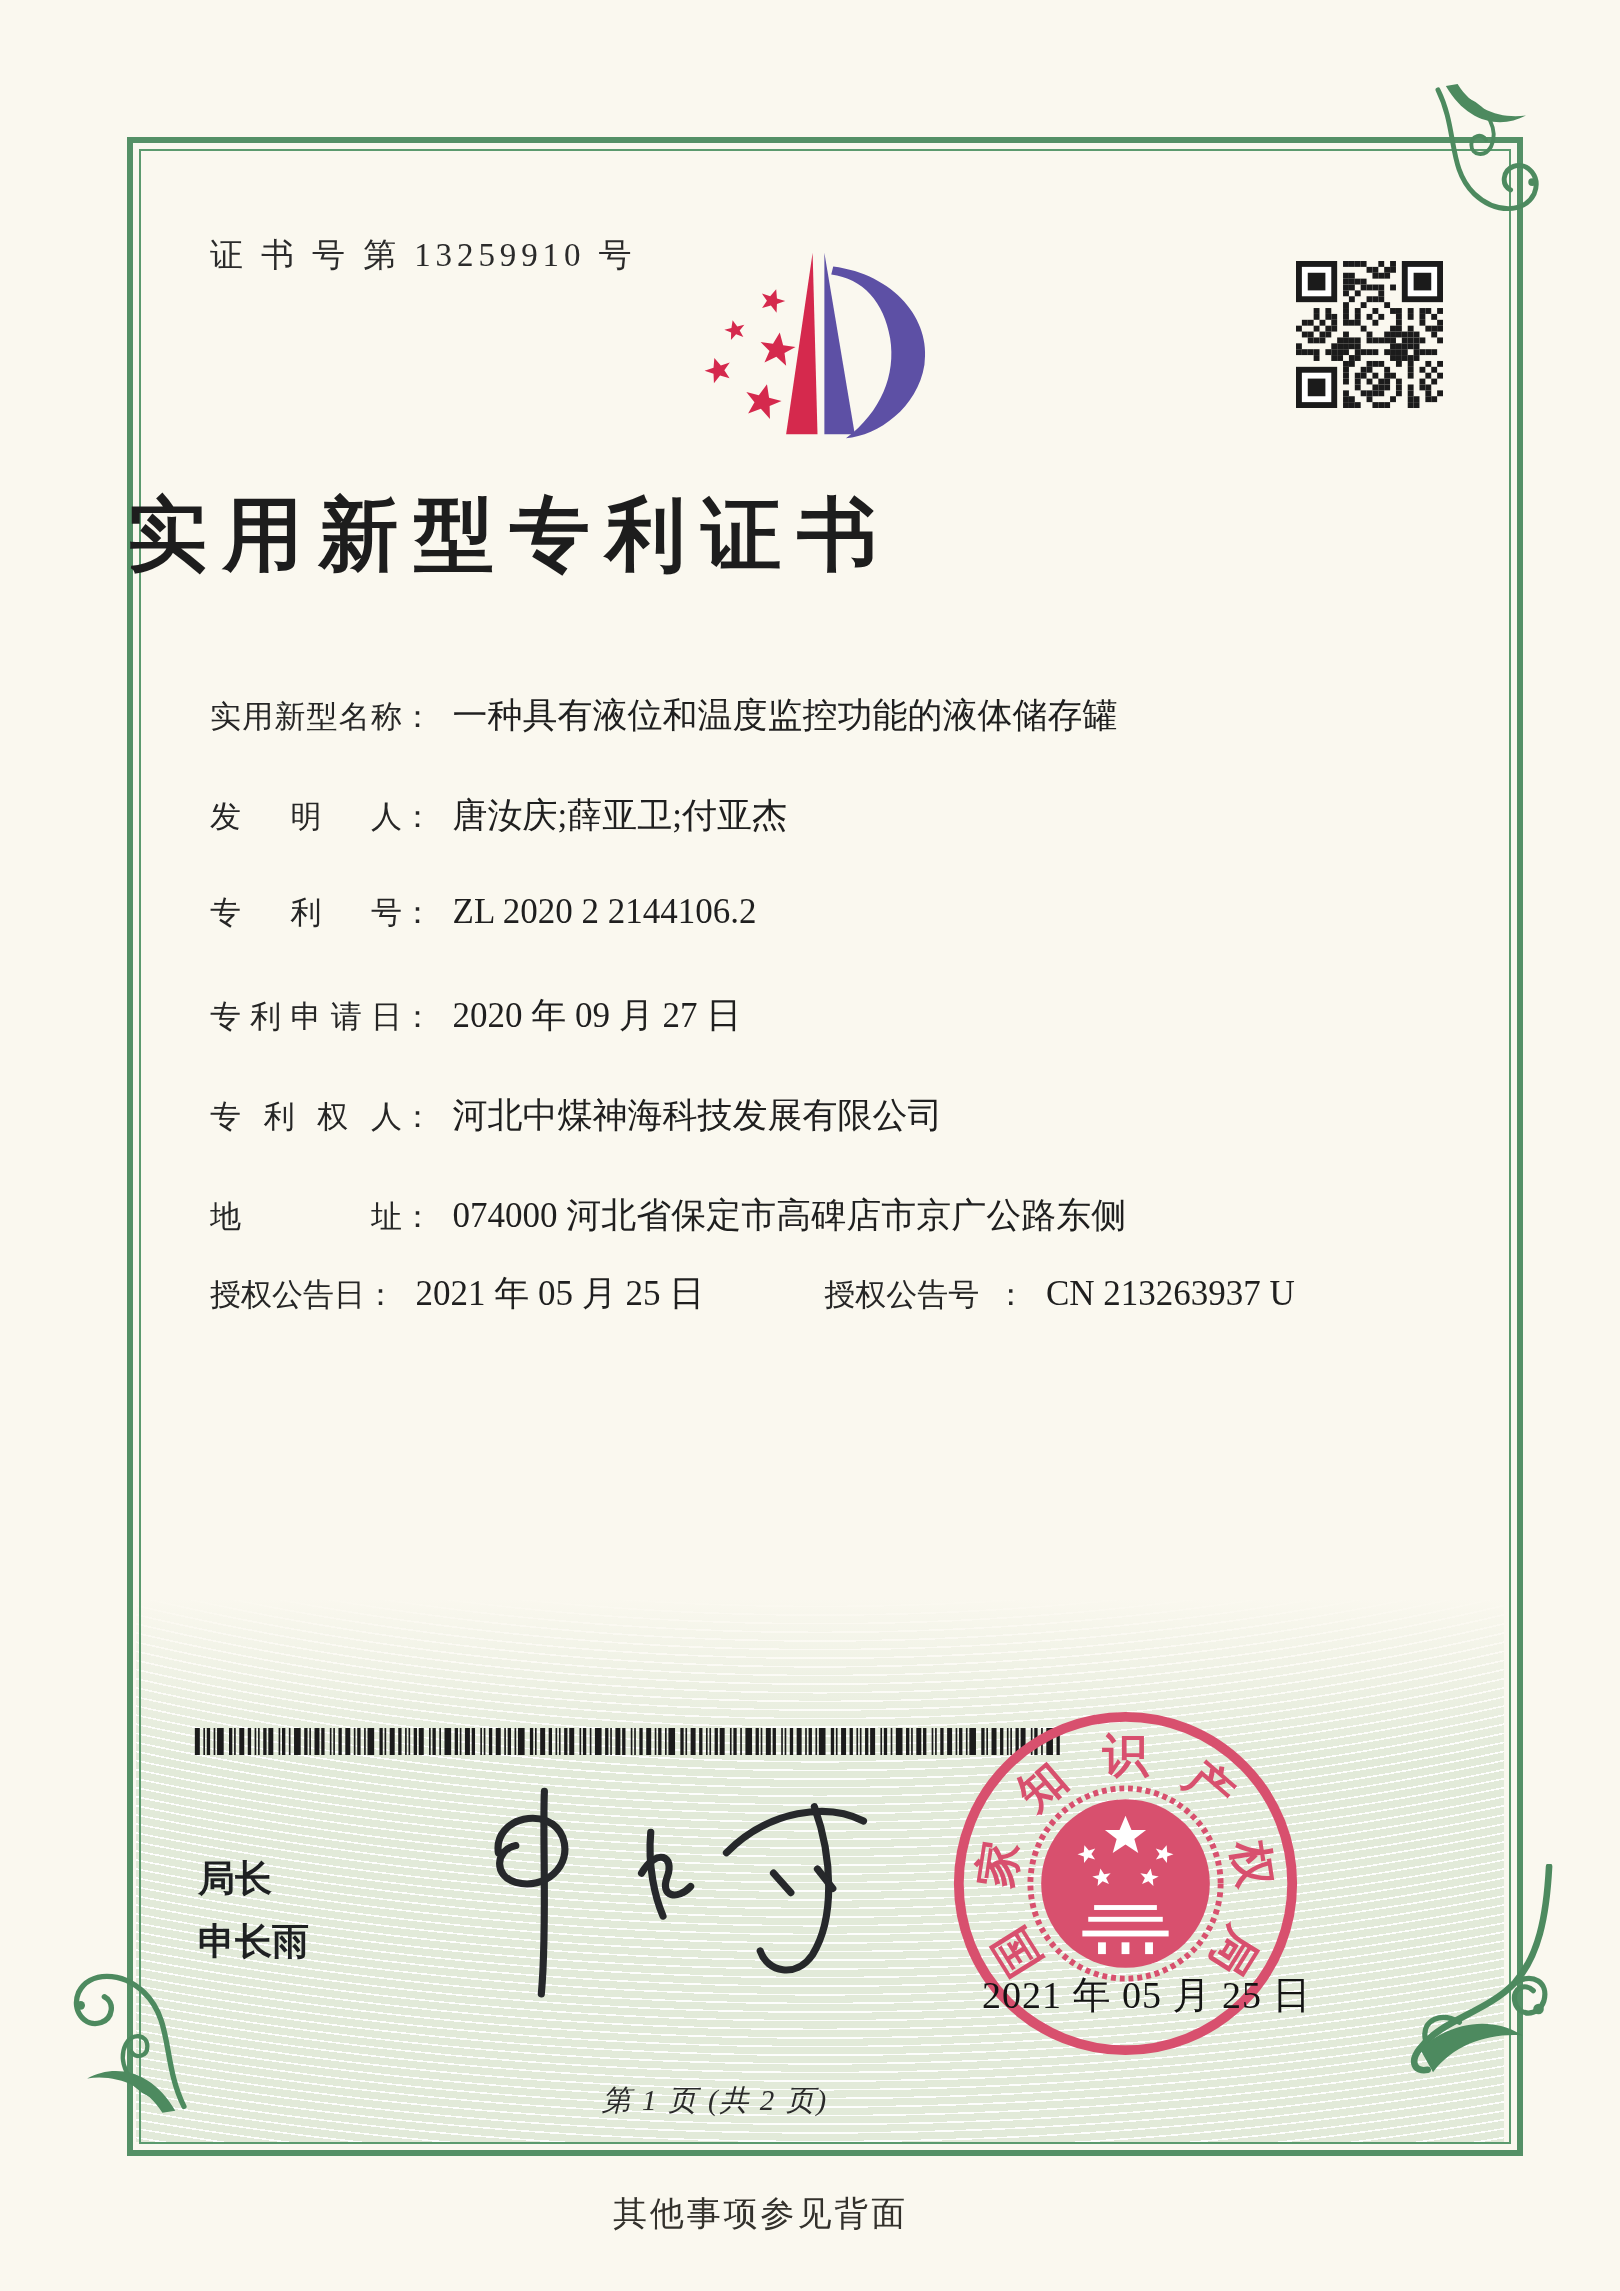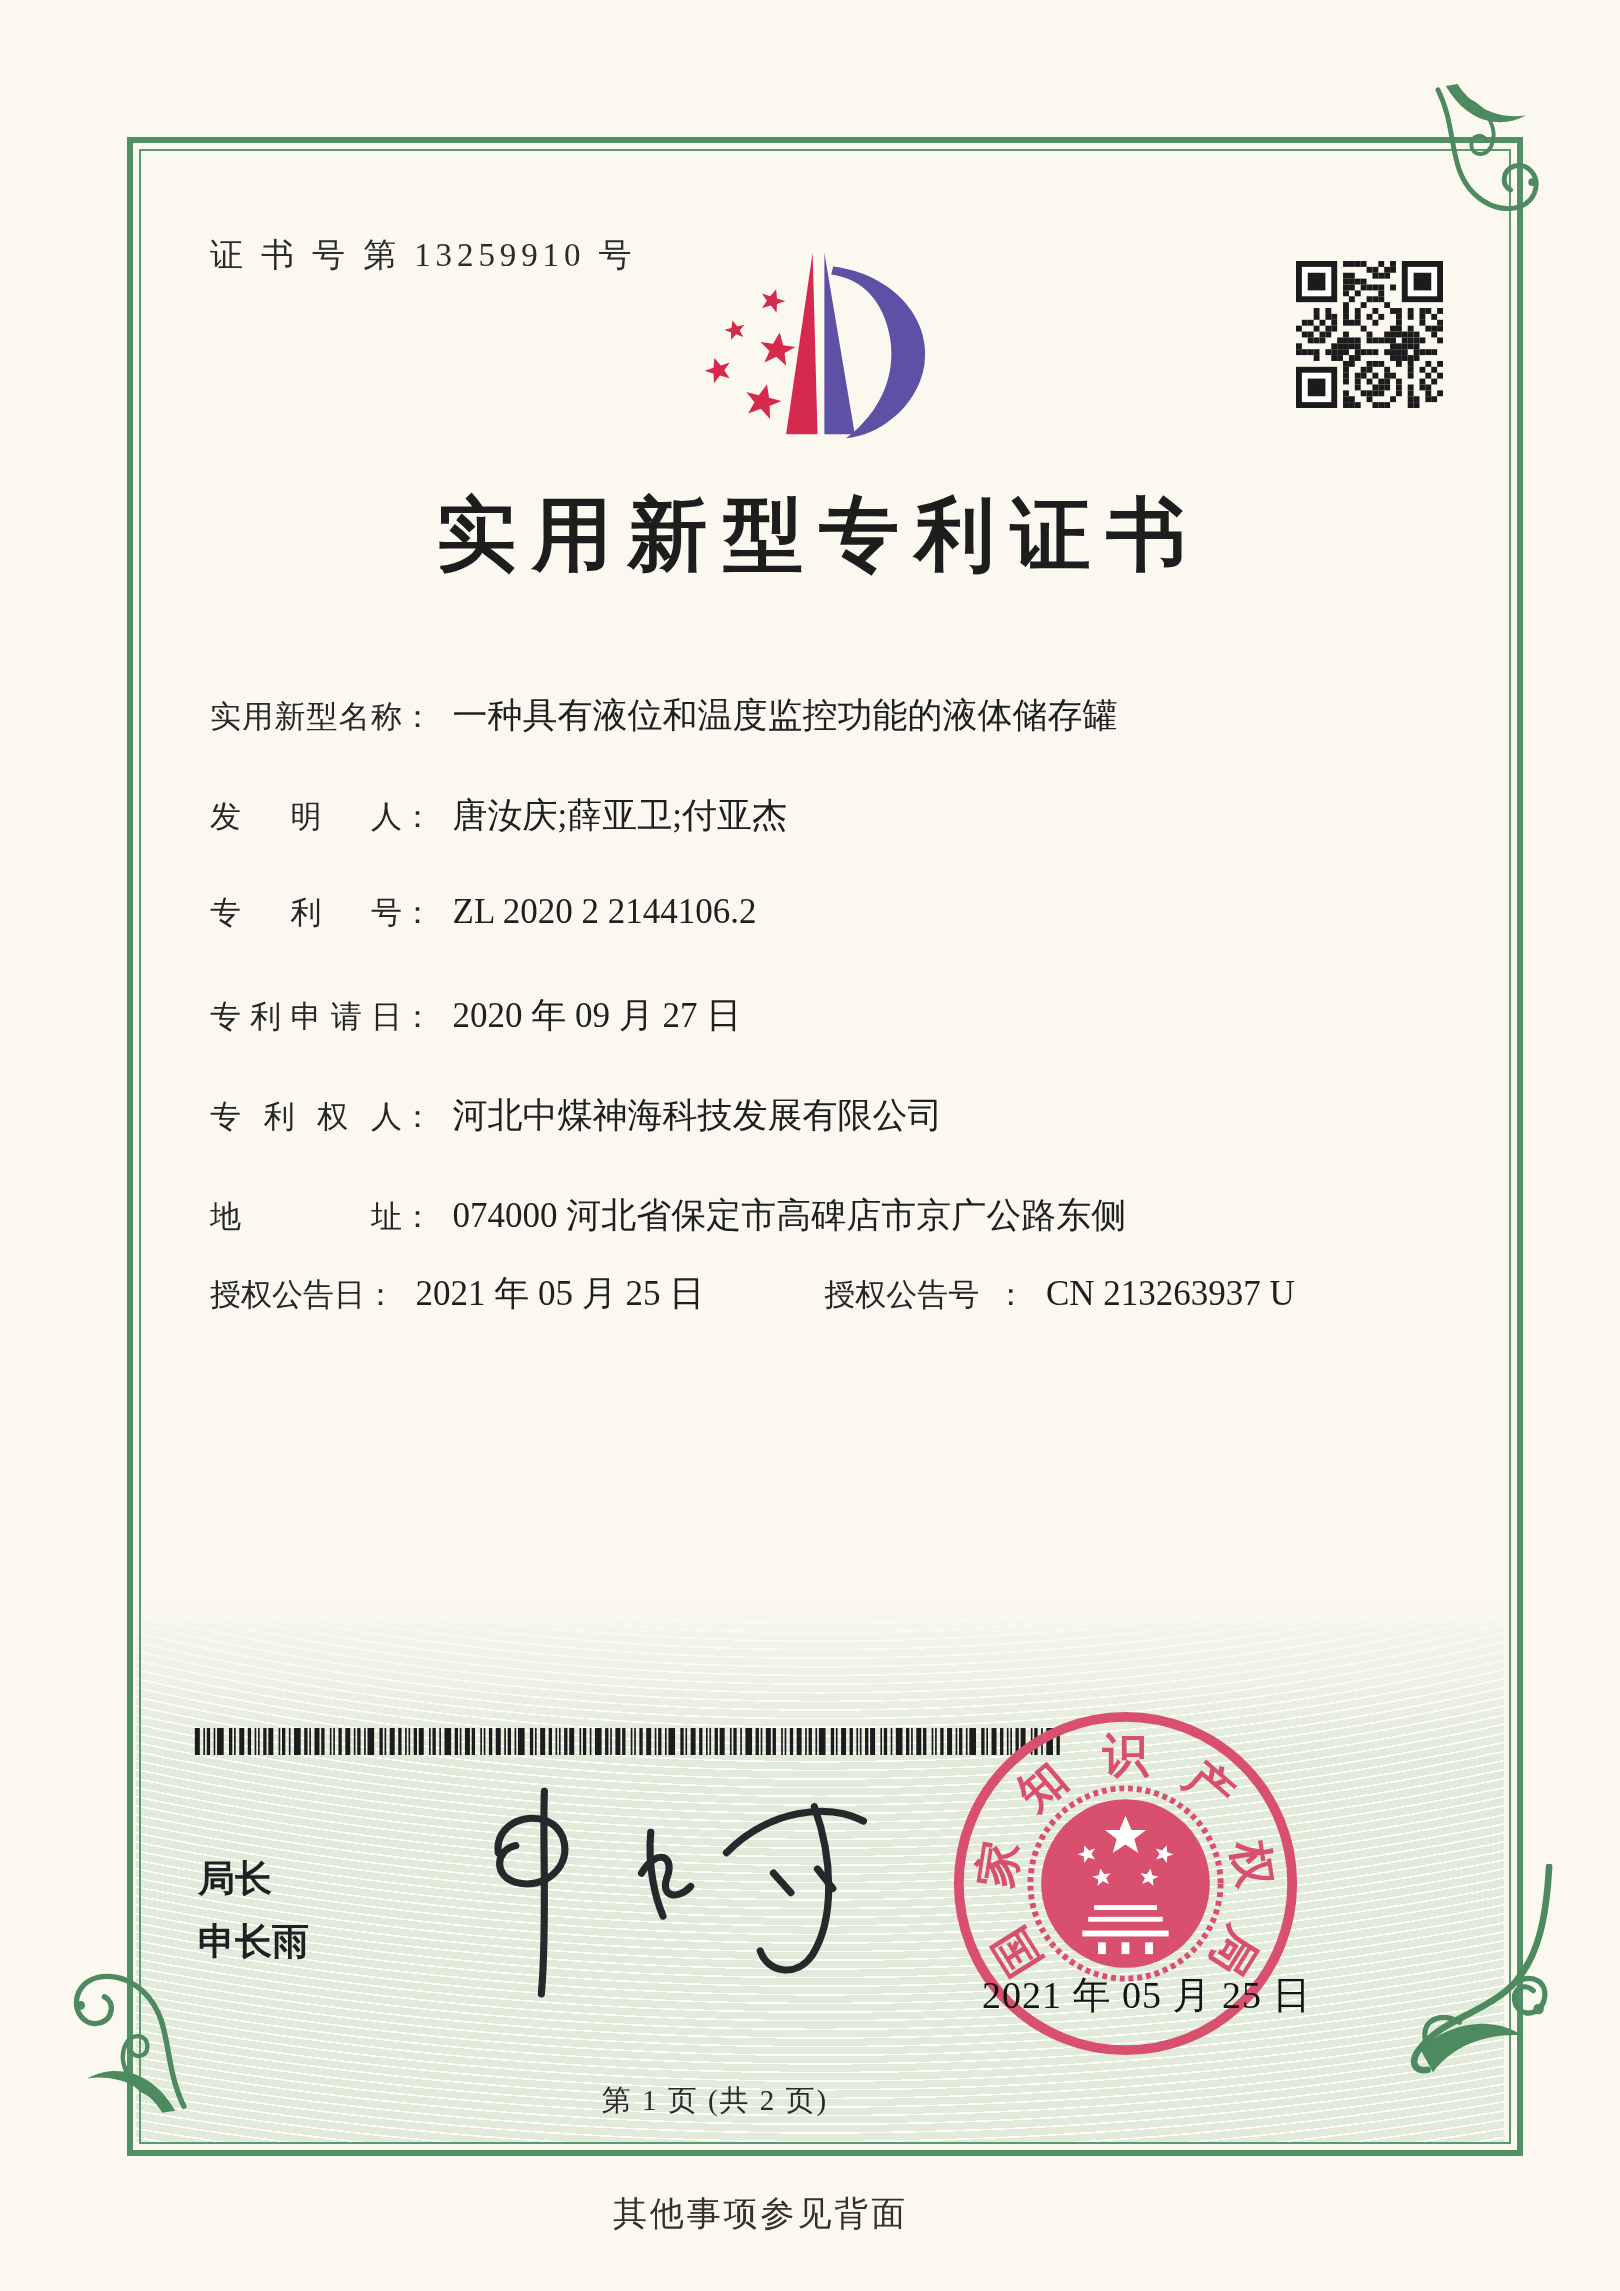--- a/index.html
+++ b/index.html
@@ -20,41 +20,41 @@
       repeating-radial-gradient(2548px 1666px at 50% -1225px,
         rgba(255,255,255,0) 0px, rgba(255,255,255,0) 10.8px,
         rgba(255,255,255,.95) 10.8px, rgba(255,255,255,.95) 13.2px),
       #e2ead9;
   }
   .cert-no{position:absolute; left:210px; top:233px; z-index:4;
     font-size:33px; letter-spacing:4.9px; color:#2b2b2b;}
   .logo{position:absolute; left:686px; top:245px; z-index:4;}
   .qr{position:absolute; left:1296px; top:261px; width:147px; height:147px; z-index:4;}
   .title{position:absolute; left:127px; top:482px; width:1384px; z-index:4;
-    margin:0; text-align:center; font-size:80px; font-weight:700; letter-spacing:15.7px; color:#1d1d1d;}
+    margin:0; font-size:80px; font-weight:700; letter-spacing:15.7px; color:#1d1d1d;}
   .fields{position:absolute; left:210px; top:692px; z-index:4;}
   .frow{height:100px; white-space:nowrap;}
   .flabel{display:inline-block; width:192px; font-size:31px; color:#262626;
     text-align:justify; text-align-last:justify; vertical-align:baseline;}
   .fcolon{font-size:31px; margin-right:19.6px; color:#262626;}
   .fvalue{font-size:35px; color:#1f1f1f;}
   .grant-row{position:absolute; left:210px; top:1270px; z-index:4; white-space:nowrap;}
   .grant-row .pair2{margin-left:116px;}
   .body-text{position:absolute; left:202px; top:1341px; width:1233px; z-index:4;
     font-size:32px; line-height:45px; text-align:justify; color:#242424;}
   .body-text p{margin:0; text-indent:2em;}
   .barcode{position:absolute; left:194px; top:1728px; z-index:4;}
   .director{position:absolute; left:198px; top:1847px; z-index:5;
     font-size:37px; font-weight:600; color:#1e2022; line-height:63px;}
   .signature{position:absolute; left:417px; top:1776px; z-index:5;}
   .seal{position:absolute; left:949px; top:1707px; z-index:6;}
   .seal-date{position:absolute; left:982px; top:1970px; width:304px; z-index:7;
     font-size:38px; color:#141414; letter-spacing:1px; white-space:nowrap;}
   .page-no{position:absolute; left:127px; top:2081px; width:1176px; z-index:6;
-    text-align:center; font-size:29px; letter-spacing:2px; color:#2a2a2a;}
+    text-align:center; font-size:29px; letter-spacing:2px; color:#2a2a2a;font-style:italic;}
   .back-note{position:absolute; left:0; top:2191px; width:1521px; z-index:4;
     text-align:center; font-size:34px; letter-spacing:2.9px; color:#33312c;}
   .orn{position:absolute; z-index:3; color:#4d8a5f;}
   .orn-tr{left:1423px; top:82px; transform:scaleY(-1);}
   .orn-bl{left:57px; top:1943px; transform:scaleX(-1);}
   .orn-br{left:1397px; top:1864px;}
   .seal-char{font-size:47px; font-weight:700; fill:#d8506e;
     font-family:"Liberation Serif","DejaVu Serif",serif;}
 </style>
 </head>

